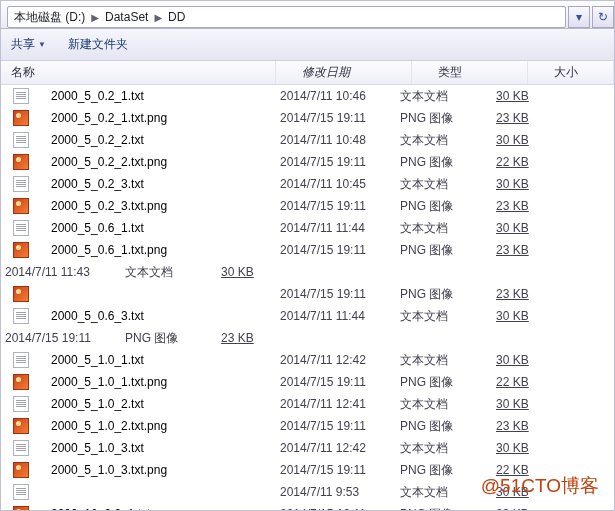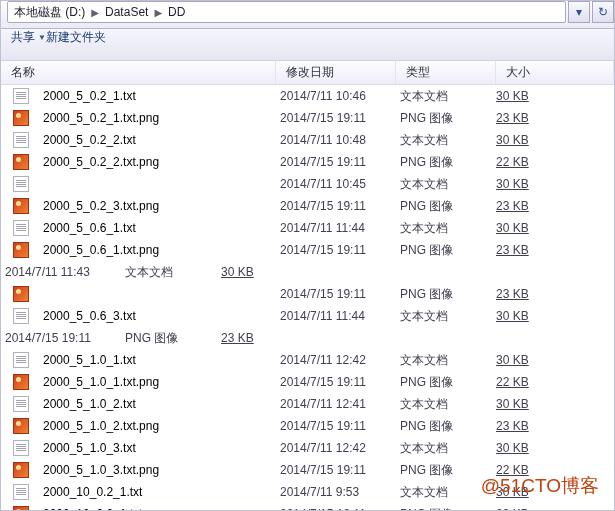--- a/index.html
+++ b/index.html
@@ -1,34 +1,34 @@
 <!DOCTYPE html>
 <html><head>
 <meta charset="utf-8">
 <style>
 * { margin: 0; padding: 0; box-sizing: border-box; font-family: "Microsoft YaHei", "Segoe UI", Tahoma, sans-serif; font-size: 12px; }
 body { background: #fff; width: 615px; height: 511px; overflow: hidden; border: 1px solid #c0c0d0; }
-.addr-bar { display: flex; align-items: flex-start; height: 28px; background: linear-gradient(#fdfdff,#eaeaf5); border-bottom: 1px solid #b8b8c8; padding: 0 0 0 6px; }
+.addr-bar { display: flex; align-items: flex-end; height: 28px; background: linear-gradient(#fdfdff,#eaeaf5); border-bottom: 1px solid #b8b8c8; padding: 0 0 0 6px; }
 .crumbs { display: flex; align-items: center; flex: 1; height: 22px; background: #fff; border: 1px solid #a8a8c0; border-radius: 2px; padding: 0 4px; }
 .crumb { color: #202030; padding: 0 2px; }
 .sep { color: #606070; padding: 0 4px; font-size: 10px; }
 .nav-btn { width: 22px; height: 22px; display: flex; align-items: center; justify-content: center; border: 1px solid #a8a8c0; background: linear-gradient(#f8f8ff,#e0e0f0); margin-left: 2px; color: #3050a0; }
 .search-box { width: 72px; height: 22px; border: 1px solid #a8a8c0; background: #fff; margin: 0 4px; padding: 0 4px; color: #808090; font-style: italic; display: flex; align-items: center; }
-.toolbar { display: flex; align-items: flex-start; height: 32px; background: linear-gradient(#f5f5fd,#e6e6f2); border-bottom: 1px solid #d0d0e0; padding: 0 10px; }
+.toolbar { display: flex; align-items: center; height: 32px; background: linear-gradient(#f5f5fd,#e6e6f2); border-bottom: 1px solid #d0d0e0; padding: 0 10px; gap: 22px; }
 .tool-item { color: #1a3a6e; display: flex; align-items: center; gap: 3px; }
 .drop { font-size: 8px; color: #405080; }
-.headers { display: flex; height: 24px; background: linear-gradient(#fcfcff,#eeeef8); border-bottom: 1px solid #d8d8e8; color: #303040; }
+.headers { display: flex; height: 24px; background: linear-gradient(#fcfcff,#eeeef8); border-bottom: 1px solid #d8d8e8; color: #303040; gap: 16px; }
 .col { display: flex; align-items: center; padding: 0 10px; border-right: 1px solid #e4e4f0; }
 .c-name { width: 275px; }
-.c-date { width: 120px; }
+.c-date { width: 120px; font-style: italic; }
 .c-type { width: 100px; }
 .c-size { flex: 1; }
 .file-list { overflow: hidden; }
 .row { display: flex; align-items: center; height: 22px; padding: 0; }
-.name-cell { width: 275px; display: flex; align-items: center; padding-left: 12px; gap: 14px; }
+.name-cell { width: 275px; display: flex; align-items: center; padding-left: 12px; gap: 22px; }
 .date-cell { width: 120px; color: #404050; padding-left: 4px; }
 .type-cell { width: 100px; color: #404050; padding-left: 4px; }
 .size-cell { flex: 1; text-align: left; padding-right: 22px; color: #404050; text-decoration: underline; }
 .icon-txt, .icon-png { width: 16px; height: 16px; flex-shrink: 0; }
 .icon-txt { background: #fff; border: 1px solid #b0b0c0; position: relative; }
 .icon-txt::before { content: ""; position: absolute; top: 3px; left: 2px; right: 2px; border-top: 1px solid #a0a0b0; box-shadow: 0 2px 0 #a0a0b0, 0 4px 0 #a0a0b0, 0 6px 0 #a0a0b0; }
 .icon-png { background: linear-gradient(135deg,#d04020,#f08030); border: 1px solid #a03010; position: relative; }
 .icon-png::after { content: ""; position: absolute; top: 2px; left: 2px; width: 5px; height: 5px; background: #ffe090; border-radius: 50%; }
 .watermark { position: absolute; right: 16px; bottom: 12px; color: #c2410c; font-size: 19px; pointer-events: none; }
 </style>
@@ -97,20 +97,21 @@
         <span class="icon-png"></span>
         <span>2000_5_0.2_2.txt.png</span>
       </div>
       <div class="date-cell">2014/7/15 19:11</div>
       <div class="type-cell">PNG 图像</div>
       <div class="size-cell">22 KB</div>
     </div>
     <div class="row">
       <div class="name-cell">
         <span class="icon-txt"></span>
+        <span>2000_5_0.2_3.txt</span>
       </div>
       <div class="date-cell">2014/7/11 10:45</div>
       <div class="type-cell">文本文档</div>
       <div class="size-cell">30 KB</div>
     </div>
     <div class="row">
       <div class="name-cell">
         <span class="icon-png"></span>
         <span>2000_5_0.2_3.txt.png</span>
       </div>
@@ -213,21 +214,20 @@
         <span class="icon-png"></span>
         <span>2000_5_1.0_3.txt.png</span>
       </div>
       <div class="date-cell">2014/7/15 19:11</div>
       <div class="type-cell">PNG 图像</div>
       <div class="size-cell">22 KB</div>
     </div>
     <div class="row">
       <div class="name-cell">
         <span class="icon-txt"></span>
-        <span>2000_10_0.2_1.txt</span>
       </div>
       <div class="date-cell">2014/7/11 9:53</div>
       <div class="type-cell">文本文档</div>
       <div class="size-cell">30 KB</div>
     </div>
     <div class="row">
       <div class="name-cell">
         <span class="icon-png"></span>
         <span>2000_10_0.2_1.txt.png</span>
       </div>

